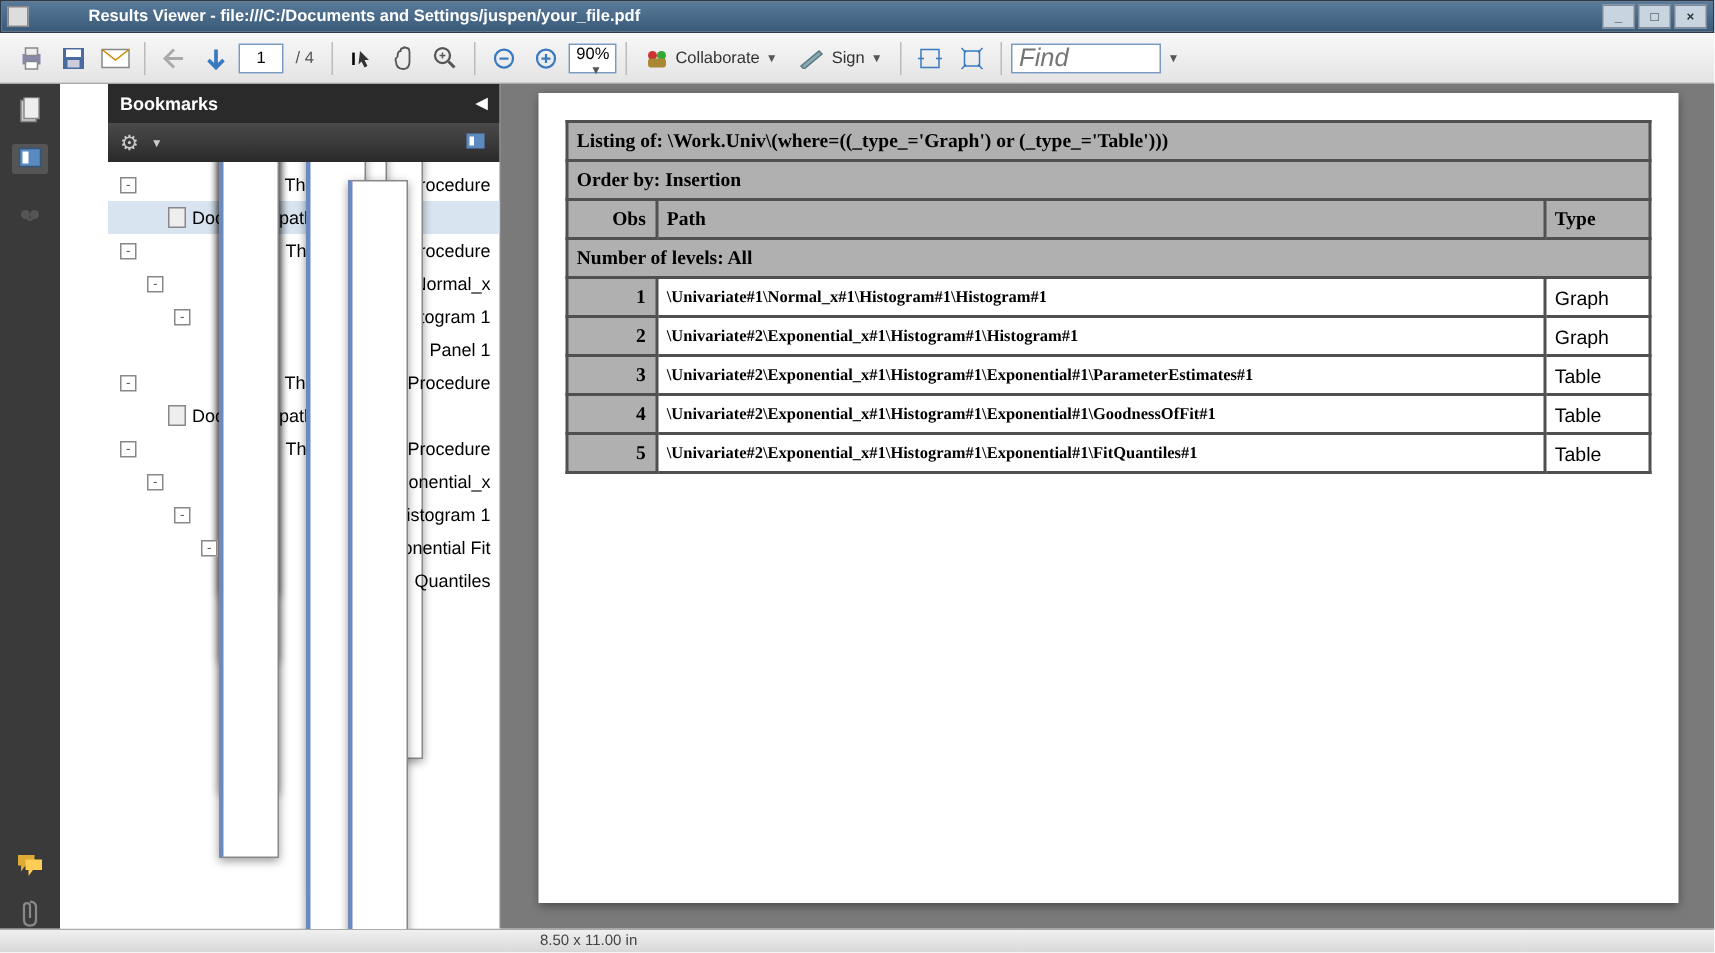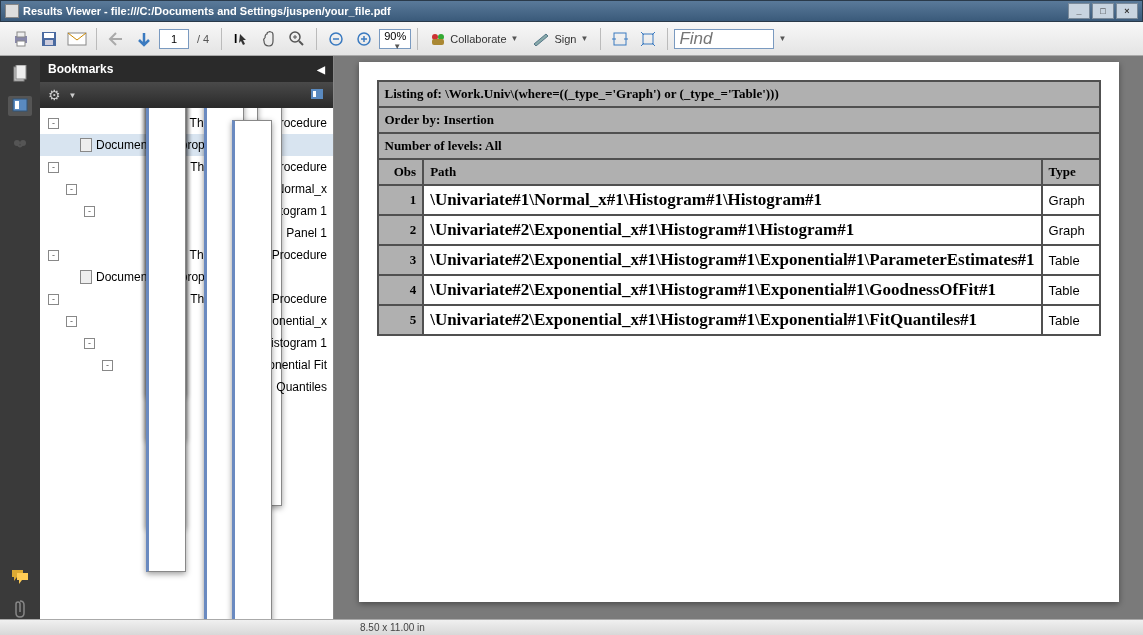--- a/index.html
+++ b/index.html
@@ -1,38 +1,38 @@
 <!DOCTYPE html>
 <html><head>
 <meta charset="utf-8">
 <style>
 * { box-sizing: border-box; margin: 0; padding: 0; }
 body { font-family: Tahoma, Arial, sans-serif; font-size: 11px; background: #fff; overflow: hidden; width: 1143px; height: 635px; }
 
 .titlebar { height: 22px; background: linear-gradient(#5a7a9a,#3a5a7a); color: #fff; display: flex; align-items: center; padding: 0 4px; font-size: 11px; font-weight: bold; border: 1px solid #2a3a4a; }
 .titlebar .app-icon { width: 14px; height: 14px; background: #ddd; border: 1px solid #888; margin-right: 4px; }
-.titlebar .title { flex: 1; }
+.titlebar .title { flex: 1; margin-left: 36px; }
 .titlebar .win-btn { width: 22px; height: 16px; background: #c8d4e0; border: 1px solid #7a8a9a; margin-left: 2px; display: flex; align-items: center; justify-content: center; color: #333; font-size: 9px; }
 
 .toolbar { height: 34px; background: linear-gradient(#f8f8f8,#e4e4e4); border-bottom: 1px solid #aaa; display: flex; align-items: center; padding: 0 8px; gap: 2px; }
 .tb-btn { width: 26px; height: 26px; display: flex; align-items: center; justify-content: center; border-radius: 3px; }
 .sep { width: 1px; height: 22px; background: #bbb; margin: 0 4px; }
 .page-input { width: 30px; height: 20px; border: 1px solid #7a9ac0; text-align: center; font-size: 11px; }
 .zoom-box { height: 20px; border: 1px solid #7a9ac0; background: #fff; display: flex; align-items: center; padding: 0 4px; font-size: 11px; flex-direction: column; }
 .zoom-box .dd { margin-left: 4px; font-size: 8px; color: #555; }
 .tb-label-btn { height: 22px; display: flex; align-items: center; gap: 4px; padding: 0 6px; font-size: 11px; color: #333; }
 .find-box { width: 100px; height: 20px; border: 1px solid #7a9ac0; background: #fff; color: #888; font-style: italic; padding: 0 4px; font-size: 17px; }
 
 .main { display: flex; height: 563px; }
 .leftbar { width: 40px; background: #3a3a3a; display: flex; flex-direction: column; align-items: center; padding-top: 8px; gap: 12px; }
 .leftbar .lb-icon { width: 24px; height: 20px; display: flex; align-items: center; justify-content: center; color: #ccc; }
 .leftbar .lb-icon.active { background: #555; border-radius: 2px; }
 .leftbar .spacer { flex: 1; }
 
-.bookmark-panel { width: 294px; background: #fff; border-right: 1px solid #888; display: flex; flex-direction: column; }
+.bookmark-panel { width: 294px; background: #fff; border-right: 1px solid #888; display: flex; flex-direction: column; padding-left: 32px; }
 .bm-header { height: 26px; background: #2a2a2a; color: #fff; display: flex; align-items: center; padding: 0 8px; font-size: 12px; font-weight: bold; }
 .bm-header .collapse { margin-left: auto; font-size: 10px; }
 .bm-tools { height: 26px; background: linear-gradient(#4a4a4a,#2a2a2a); display: flex; align-items: center; padding: 0 8px; gap: 8px; }
 .bm-tools .gear { color: #ccc; font-size: 14px; }
 .bm-tools .dd2 { color: #ccc; font-size: 8px; }
 .bm-tools .right-icn { margin-left: auto; color: #8ac; }
 .tree { flex: 1; overflow: auto; padding: 4px 0; font-size: 12px; }
 .tree .node { display: flex; align-items: center; height: 22px; padding-right: 6px; white-space: nowrap; }
 .tree .node.selected { background: #d8e4f0; }
 .tree .tw { width: 11px; height: 11px; border: 1px solid #888; background: #fff; display: inline-flex; align-items: center; justify-content: center; font-size: 9px; line-height: 1; color: #555; margin-right: 3px; flex-shrink: 0; }
@@ -42,21 +42,21 @@
 .tree .ic.doc { background: #eee; border: 1px solid #888; width: 12px; height: 14px; }
 
 .viewer { flex: 1; background: #7a7a7a; position: relative; overflow: auto; }
 .page { background: #fff; margin: 6px auto 0; width: 760px; min-height: 540px; box-shadow: 0 2px 6px rgba(0,0,0,.4); padding: 18px; }
 .listing-table { width: 100%; border-collapse: collapse; }
 .listing-table td, .listing-table th { border: 2px solid #505050; padding: 4px 6px; font-size: 13px; text-align: left; color: #000; }
 .listing-table .hdr { background: #b0b0b0; font-weight: bold; font-family: Georgia, serif; }
 .listing-table .obs-col { text-align: right; background: #b0b0b0; font-weight: bold; width: 60px; font-family: Georgia, serif; }
 .listing-table .type-col { width: 70px; }
 .listing-table .data-cell { background: #fff; font-family: Arial, sans-serif; font-size: 13px; border-radius: 12px; }
-.listing-table .path-cell { background: #fff; font-family: Georgia, serif; font-weight: bold; font-size: 17px; }
+.listing-table .path-cell { background: #fff; font-family: Georgia, serif; font-weight: bold; font-size: 11px; }
 
 .statusbar { height: 16px; background: linear-gradient(#f0f0f0,#d8d8d8); border-top: 1px solid #aaa; display: flex; align-items: center; padding-left: 360px; font-size: 10px; color: #444; }
 
 svg { display: block; }
 </style>
 </head>
 <body>
 
 <div class="titlebar">
   <div class="app-icon"></div>
@@ -298,27 +298,27 @@
     <div class="page">
       <table class="listing-table">
         <tbody>
             <tr>
               <td class="hdr" colspan="3">Listing of: \Work.Univ\(where=((_type_='Graph') or (_type_='Table')))</td>
             </tr>
         <tr>
               <td class="hdr" colspan="3">Order by: Insertion</td>
             </tr>
         <tr>
-              <td class="hdr" colspan="3">Number of levels: All</td>
-            </tr>
-        <tr>
           <th class="hdr obs-col">Obs</th>
           <th class="hdr">Path</th>
           <th class="hdr type-col">Type</th>
         </tr>
+        <tr>
+              <td class="hdr" colspan="3">Number of levels: All</td>
+            </tr>
         </tbody>
           <tbody id="rows">
             <tr>
               <td class="obs-col">1</td>
               <td class="path-cell">\Univariate#1\Normal_x#1\Histogram#1\Histogram#1</td>
               <td class="data-cell type-col">Graph</td>
             </tr>
             <tr>
               <td class="obs-col">2</td>
               <td class="path-cell">\Univariate#2\Exponential_x#1\Histogram#1\Histogram#1</td>

